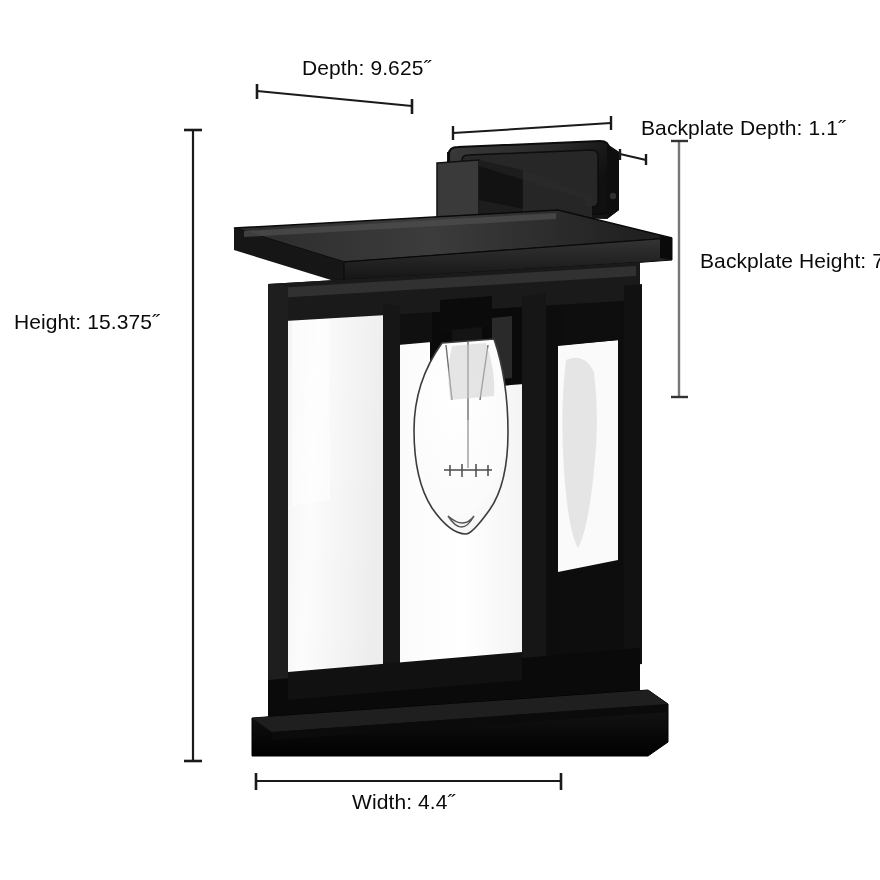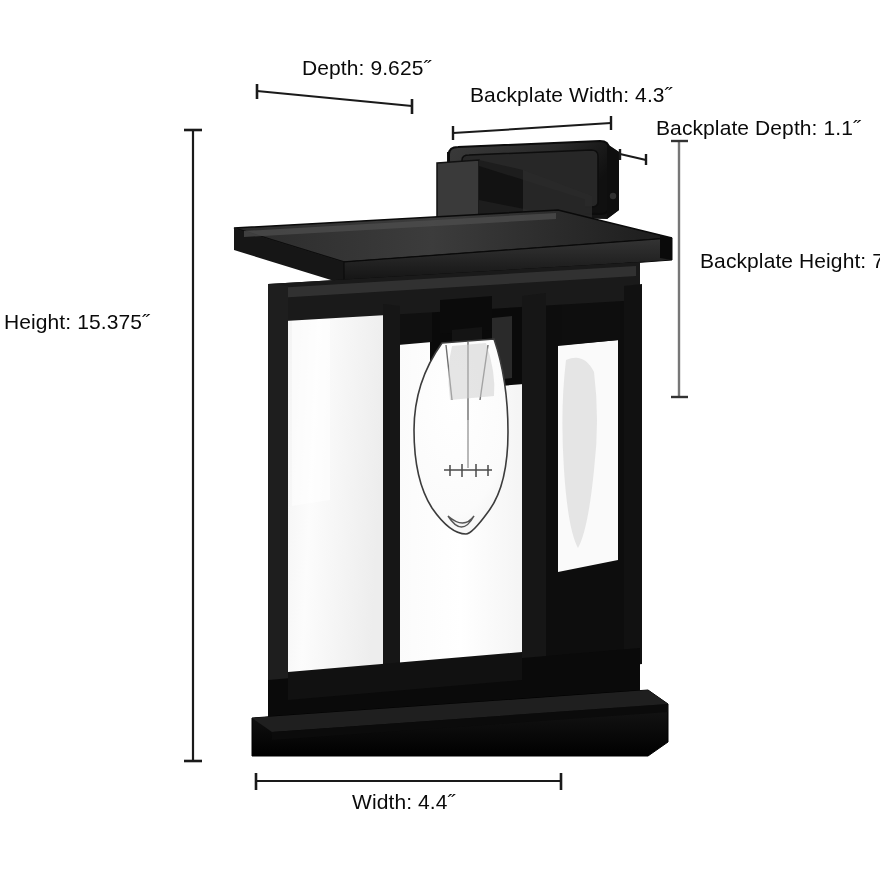--- a/index.html
+++ b/index.html
@@ -27,23 +27,23 @@
   .dim-label {
     position: absolute;
     font-family: "Liberation Sans", sans-serif;
     font-size: 21px;
     color: #0a0a0a;
     white-space: nowrap;
     letter-spacing: 0.1px;
   }
   #label-depth      { left: 302px; top: 56px; }
   #label-bp-width   { left: 470px; top: 83px; }
-  #label-bp-depth   { left: 641px; top: 116px; margin-left: 15px; }
+  #label-bp-depth   { left: 641px; top: 116px; }
   #label-bp-height  { left: 700px; top: 249px; }
-  #label-height     { left: 4px;  top: 310px; }
+  #label-height     { left: 14px;  top: 310px; }
   #label-width      { left: 352px; top: 790px; }
 </style>
 </head>
 <body>
 
 <div id="stage">
 
   <svg id="diagram-svg" viewBox="0 0 880 880">
     <defs>
       <linearGradient id="gradRoofTop" x1="0" y1="0" x2="1" y2="0">
@@ -204,21 +204,20 @@
       <g>
         <line x1="679" y1="140" x2="679" y2="398" stroke="#777777" stroke-width="2.4"></line>
         <line x1="671" y1="141" x2="688" y2="141" stroke="#333333" stroke-width="2.4"></line>
         <line x1="671" y1="397" x2="688" y2="397" stroke="#333333" stroke-width="2.4"></line>
       </g>
     </g>
   </svg>
 
   <div class="dim-label" id="label-depth">Depth: 9.625˝</div>
 
-  <div class="dim-label" id="label-bp-width">Backplate Width: 4.3˝</div>
 
   <div class="dim-label" id="label-bp-depth">Backplate Depth: 1.1˝</div>
 
   <div class="dim-label" id="label-bp-height">Backplate Height: 7˝</div>
 
   <div class="dim-label" id="label-height">Height: 15.375˝</div>
 
   <div class="dim-label" id="label-width">Width: 4.4˝</div>
 
 </div>

